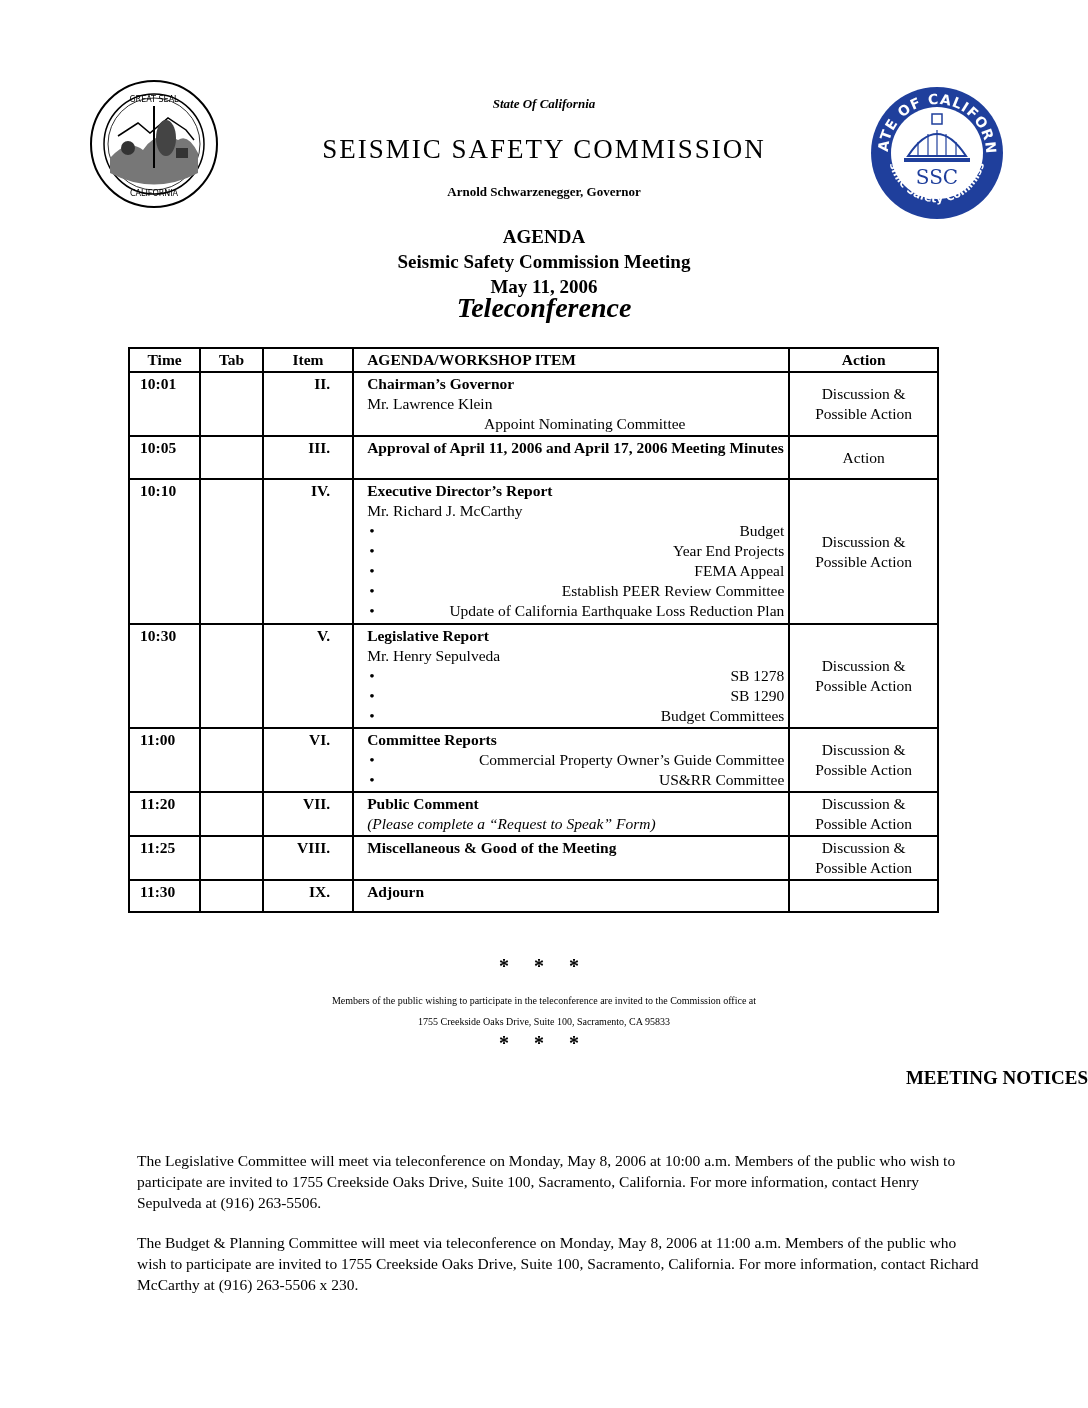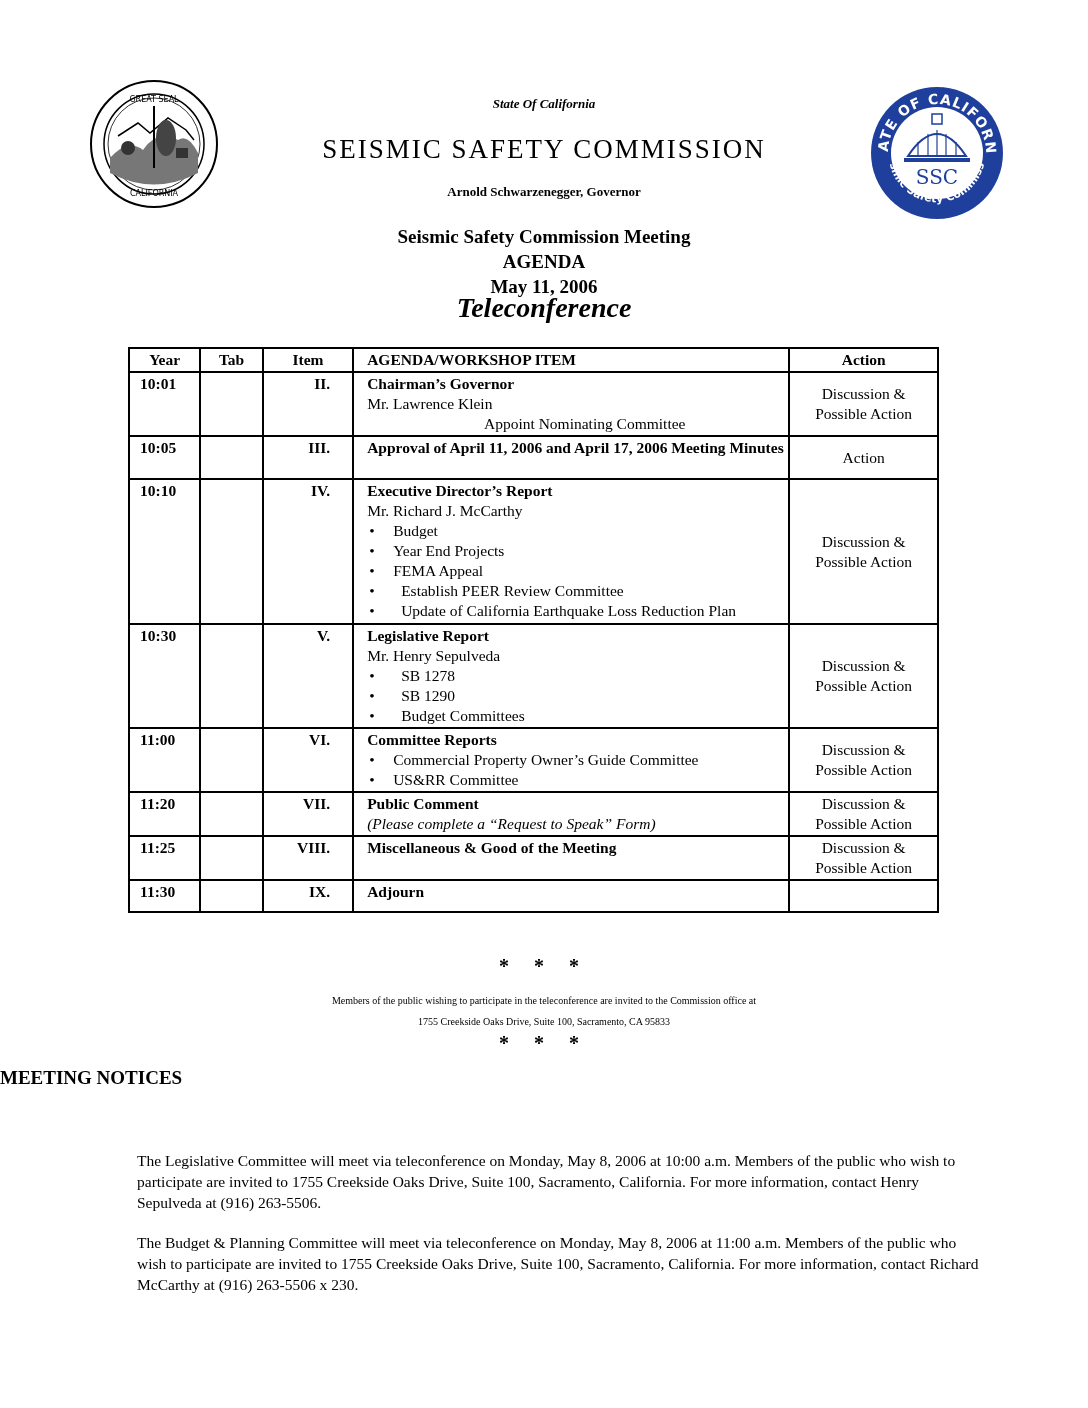--- a/index.html
+++ b/index.html
@@ -22,32 +22,32 @@
   table.agenda th { font-weight: bold; text-align: center; height: 19px; }
   table.agenda th.agenda-col { text-align: left; padding-left: 13px; border-radius: 10px; }
   .c-time { width: 57px; font-weight: bold; padding-left: 10px !important; }
   .c-tab { width: 55px; }
   .c-item { width: 65px; text-align: right; font-weight: bold; padding-right: 22px !important; }
   .c-desc { width: 440px; padding-left: 13px !important; }
   .c-action { width: 145px; text-align: center; vertical-align: middle !important; }
   .title { font-weight: bold; }
   .indent { padding-left: 18px; text-align: center; }
   .italic { font-style: italic; }
-  ul.bul { margin: 0; padding: 0; list-style: none; }
+  ul.bul { margin: 0; padding: 0; list-style: none; text-align: right; }
   ul.bul li { position: relative; padding-left: 26px; }
   ul.bul li::before { content: "\2022"; position: absolute; left: 2px; }
   ul.bul.wide li { padding-left: 34px; }
 
   .stars { position: absolute; left: 0; width: 1088px; text-align: center;
       font-size: 20px; font-weight: bold; letter-spacing: 10px; }
   #stars1 { top: 955px; }
   #stars2 { top: 1032px; }
   #invite { position: absolute; top: 990px; left: 0; width: 1088px; text-align: center;
       font-size: 10px; line-height: 21px; }
-  #notices-title { position: absolute; top: 1067px; left: 0; width: 1088px; text-align: left;
+  #notices-title { position: absolute; top: 1067px; left: 0; width: 1088px; text-align: right;
       font-size: 19px; font-weight: bold; }
   .notice { position: absolute; left: 137px; width: 850px; font-size: 15.5px; line-height: 21px; margin-top: 44px; }
   #notice1 { top: 1106px; }
   #notice2 { top: 1188px; }
 </style>
 </head>
 <body>
 
 <svg id="seal-left" class="seal" viewBox="0 0 132 132">
   <circle cx="66" cy="66" r="63" fill="none" stroke="#000" stroke-width="2"></circle>
@@ -85,30 +85,30 @@
   <line x1="50" y1="72" x2="50" y2="58" stroke="#1f3f9c" stroke-width="1.2"></line>
   <line x1="60" y1="72" x2="60" y2="50" stroke="#1f3f9c" stroke-width="1.2"></line>
   <line x1="69" y1="72" x2="69" y2="46" stroke="#1f3f9c" stroke-width="1.2"></line>
   <line x1="78" y1="72" x2="78" y2="50" stroke="#1f3f9c" stroke-width="1.2"></line>
   <line x1="88" y1="72" x2="88" y2="58" stroke="#1f3f9c" stroke-width="1.2"></line>
   <rect x="36" y="74" width="66" height="4" fill="#1f3f9c"></rect>
   <text x="69" y="100" font-size="20" text-anchor="middle" fill="#1f3f9c" font-family="DejaVu Serif, serif">SSC</text>
 </svg>
 
 <div id="agenda" class="hdr">
+  <div>AGENDA</div>
   <div>Seismic Safety Commission Meeting</div>
-  <div>AGENDA</div>
   <div>May 11, 2006</div>
 </div>
 <div id="telecon" class="hdr">Teleconference</div>
 
 <table class="agenda">
   <tbody>
       <tr>
-    <th>Year</th>
+    <th>Time</th>
     <th>Tab</th>
     <th>Item</th>
     <th class="agenda-col">AGENDA/WORKSHOP ITEM</th>
     <th>Action</th>
   </tr>
 
 
   <tr style="height:64px">
     <td class="c-time">10:01</td>
     <td class="c-tab"></td>

